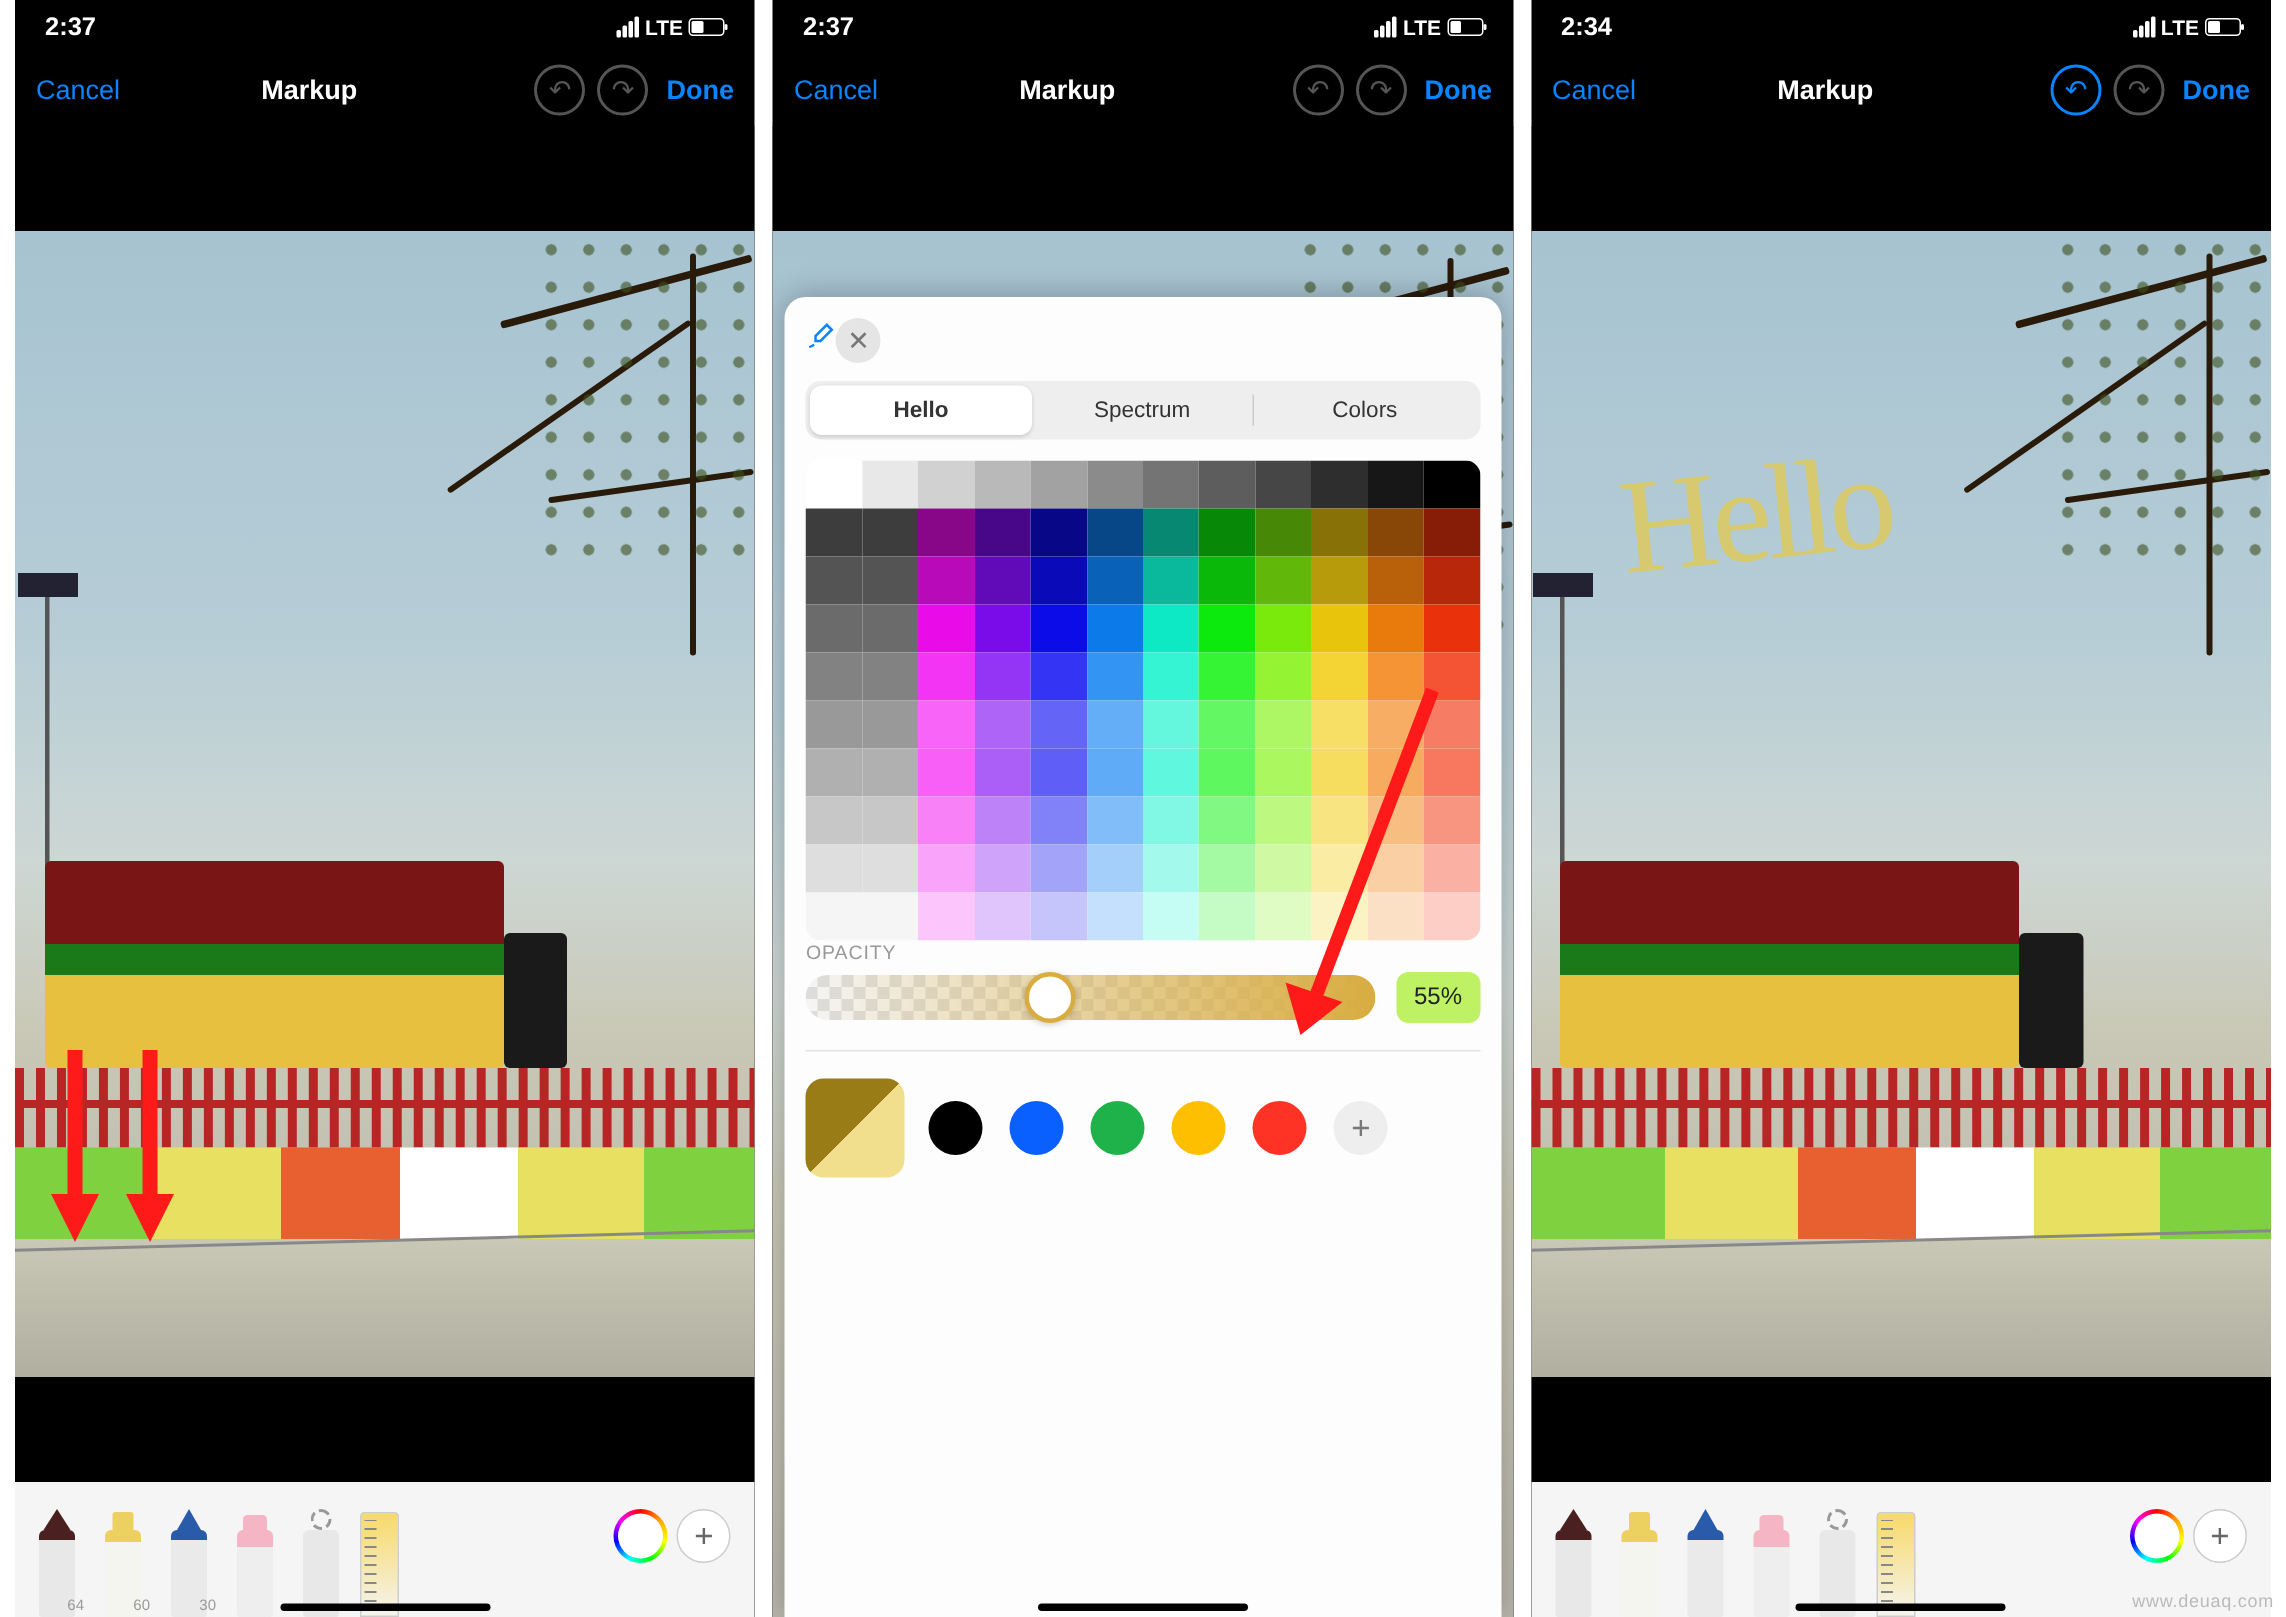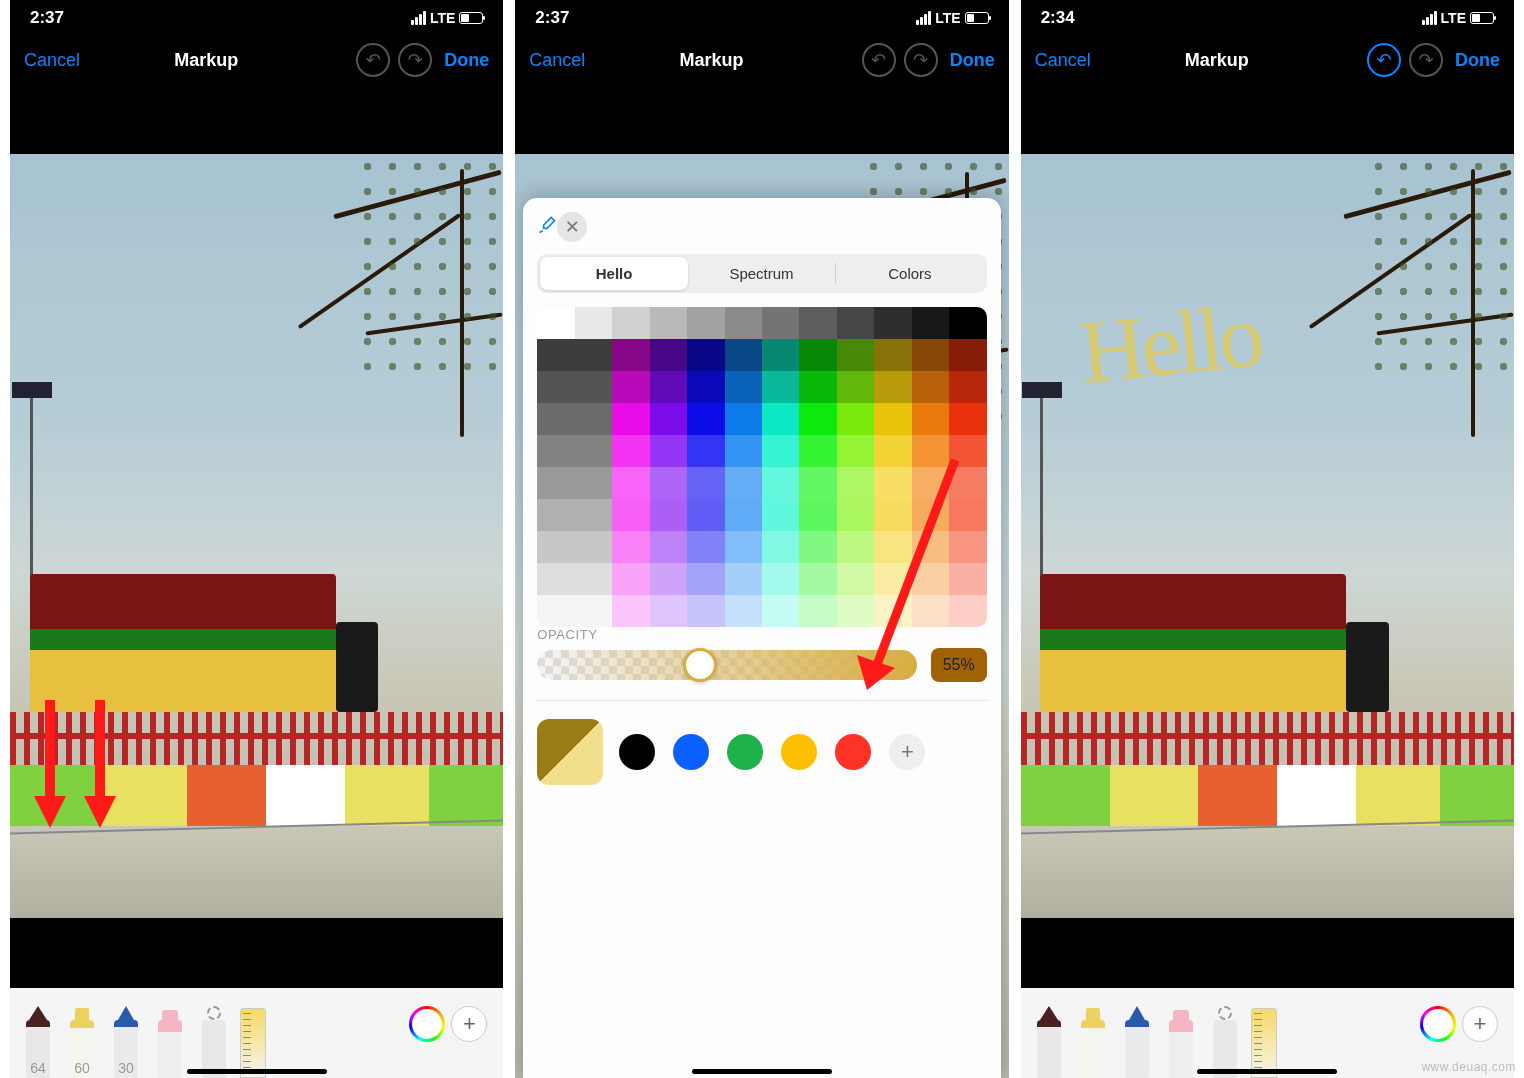--- a/index.html
+++ b/index.html
@@ -100,21 +100,21 @@
   .marker .tool-body{background:linear-gradient(180deg,#ecd060 0 14%,#f5f5f0 14% 100%);}
   .marker .tool-tip{width:14px;height:12px;background:#ecd060;border-radius:2px 2px 0 0;}
   .pencil .tool-body{background:linear-gradient(180deg,#2a5aaa 0 12%,#eaeaea 12% 100%);}
   .pencil .tool-tip{width:0;height:0;border:8px solid transparent;border-bottom:14px solid #2a5aaa;}
   .eraser .tool-body{background:linear-gradient(180deg,#f5b5c5 0 20%,#eee 20%);}
   .eraser .tool-tip{width:16px;height:10px;background:#f5b5c5;border-radius:3px 3px 0 0;}
   .lasso .tool-body{background:#e8e8e8;}
   .lasso .tool-tip{width:14px;height:14px;border:2px dashed #999;border-radius:50%;}
   .ruler{width:26px;height:70px;background:linear-gradient(180deg,#f8d968 0%,#f4f4ee 100%);border:1px solid #ccc;border-radius:3px 3px 0 0;margin:0 4px;position:relative;}
   .ruler::before{content:"";position:absolute;left:2px;top:4px;bottom:4px;width:8px;background:repeating-linear-gradient(180deg,#888 0 1px,transparent 1px 6px);}
-  .tool-lbl{position:absolute;bottom:2px;left:0;right:0;text-align:center;font-size:14px;color:#999;}
+  .tool-lbl{position:absolute;bottom:2px;left:0;right:0;text-align:right;font-size:10px;color:#999;}
   .toolbar .tspacer{flex:1;}
   .color-btn{width:36px;height:36px;border-radius:50%;margin:0 6px 18px 6px;align-self:center;
     background:conic-gradient(red,orange,yellow,lime,cyan,blue,magenta,red);padding:3px;}
   .color-btn i{display:block;width:100%;height:100%;border-radius:50%;background:#fff;}
   .add-btn{width:36px;height:36px;border-radius:50%;border:1px solid #ccc;background:#fff;color:#666;font-size:22px;display:flex;align-items:center;justify-content:center;margin:0 6px 18px 0;align-self:center;}
   .home-ind{position:absolute;bottom:4px;left:50%;transform:translateX(-50%);width:140px;height:5px;background:#000;border-radius:3px;}
 
   
   .arrow{position:absolute;pointer-events:none;}
   .arrow svg{display:block;}
@@ -137,21 +137,21 @@
   .grid div{}
   .opacity-sec{}
   .op-lbl{font-size:13px;color:#999;letter-spacing:.6px;margin-bottom:6px;}
   .op-row{display:flex;align-items:center;gap:14px;}
   .op-track{flex:1;height:30px;border-radius:15px;position:relative;
     background:
       linear-gradient(90deg,transparent,#d8ac3f),
       repeating-conic-gradient(#ddd 0 25%,#f5f5f5 0 50%) 0 0/16px 16px;
   }
   .op-thumb{position:absolute;top:-2px;width:34px;height:34px;border-radius:50%;background:#fff;border:3px solid #d8ac3f;box-shadow:0 1px 4px rgba(0,0,0,.2);}
-  .op-val{background:#a16207;border-radius:8px;padding:8px 12px;font-size:16px;color:#222;}
+  .op-val{background:#bef264;border-radius:8px;padding:8px 12px;font-size:16px;color:#222;}
   .divider{height:1px;background:#e3e3e3;margin:18px 0;}
   .swatches{display:flex;align-items:center;gap:16px;}
   .big-sw{width:66px;height:66px;border-radius:12px;background:linear-gradient(135deg,#9a7c16 0 50%,#f2df8e 50%);}
   .sw-list{display:flex;gap:18px;flex-wrap:wrap;align-items:center;}
   .sw{width:36px;height:36px;border-radius:50%;}
   .sw.add{background:#eee;color:#777;font-size:22px;display:flex;align-items:center;justify-content:center;}
 
   .watermark{position:fixed;right:8px;bottom:4px;color:#bbb;font-size:12px;letter-spacing:.5px;}
 </style>
 </head>

